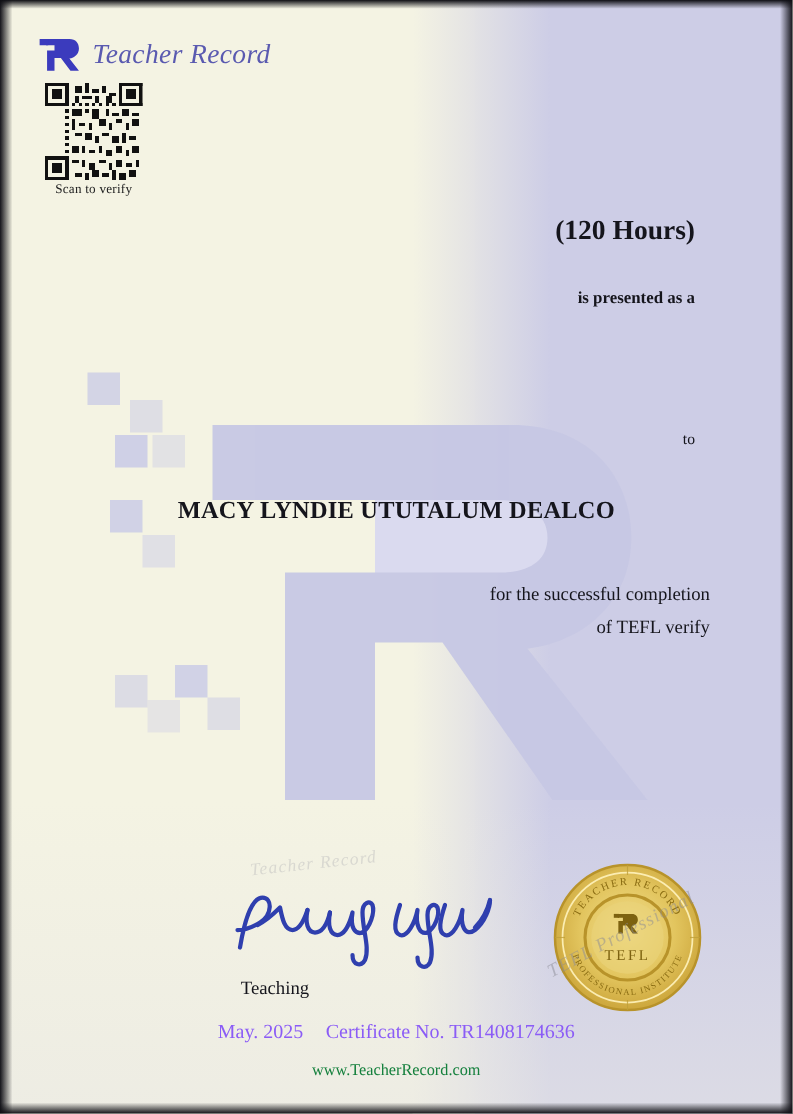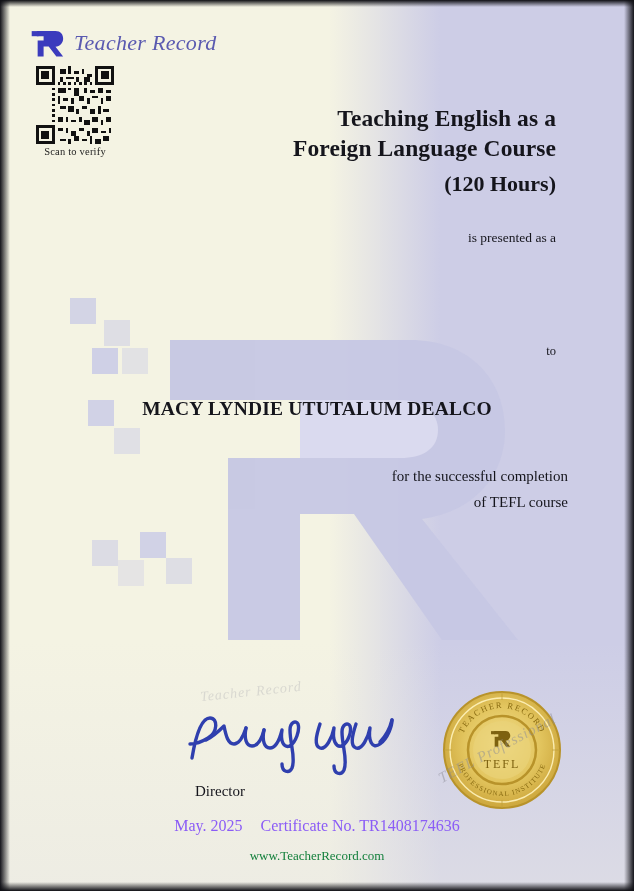--- a/index.html
+++ b/index.html
@@ -154,20 +154,21 @@
     text-align: right;
     font-size: 22px;
     font-weight: bold;
   }
   .presented {
     top: 230px;
     right: 78px;
     width: 520px;
     text-align: right;
     font-size: 13.5px;
+    font-weight: bold;
   }
   .distinction {
     top: 301px;
     right: 78px;
     width: 520px;
     text-align: right;
     font-size: 15px;
   }
   .to-word {
     top: 344px;
@@ -417,47 +418,45 @@
           <rect x="17" y="27" width="2" height="1"></rect>
         <rect x="20" y="26" width="1" height="3"></rect>
           <rect x="22" y="27" width="2" height="2"></rect>
         <rect x="25" y="26" width="2" height="2"></rect>
       </g>
     </svg>
     <div class="qr-caption">Scan to verify</div>
   </div>
 
   <div class="body-text">
-    <div class="line title title-1">Teaching English as a</div>
-    <div class="line title title-2">Foreign Language Course</div>
     <div class="line hours">(120 Hours)</div>
     <div class="line presented">is presented as a</div>
     <div class="line to-word">to</div>
     <div class="line recipient">MACY LYNDIE UTUTALUM DEALCO</div>
     <div class="line completion-1">for the successful completion</div>
-    <div class="line completion-2">of TEFL course</div>
+    <div class="line completion-2">of TEFL verify</div>
   </div>
 
   <div class="ghost-text">Teacher Record</div>
 
   <svg class="signature" width="230" height="80" viewBox="0 0 230 80">
     <g fill="none" stroke="#2f3fae" stroke-width="3.4" stroke-linecap="round" stroke-linejoin="round">
       <path d="M12 58 C16 34 22 18 30 18 C38 18 38 32 28 38 C20 43 14 44 10 44"></path>
       <path d="M26 40 C34 36 40 30 44 26 C46 36 48 44 54 44 C60 44 64 34 66 28"></path>
       <path d="M66 28 C64 38 66 46 72 46 C78 46 82 38 84 30"></path>
       <path d="M84 30 C82 40 84 48 90 48 C96 48 100 38 102 30 C100 42 104 48 110 46"></path>
       <path d="M110 46 C116 42 120 30 118 24 C116 20 110 22 110 30 C110 44 116 58 112 68 C109 74 102 72 102 64"></path>
       <path d="M140 24 C136 36 134 46 140 48 C146 50 152 38 154 28 C152 40 156 48 162 46"></path>
       <path d="M162 46 C168 42 172 32 170 26 C168 22 162 24 162 32 C162 46 168 60 164 70 C161 76 154 74 154 66"></path>
       <path d="M176 24 C172 36 170 46 176 48 C182 50 188 38 190 28 C188 40 192 50 200 44 C208 38 212 26 212 20"></path>
       <path d="M200 42 C206 36 210 28 212 20"></path>
     </g>
   </svg>
 
-  <div class="director">Director</div>
+  <div class="director">Teaching</div>
 
   <div class="footer-line">
     <span class="footer-date">May. 2025</span><span>Certificate No. TR1408174636</span>
   </div>
 
   <div class="website">www.TeacherRecord.com</div>
 
   <svg class="seal" viewBox="0 0 124 124">
     <defs>
       <path id="sealTopArc" d="M 20 62 A 42 42 0 0 1 104 62"></path>

